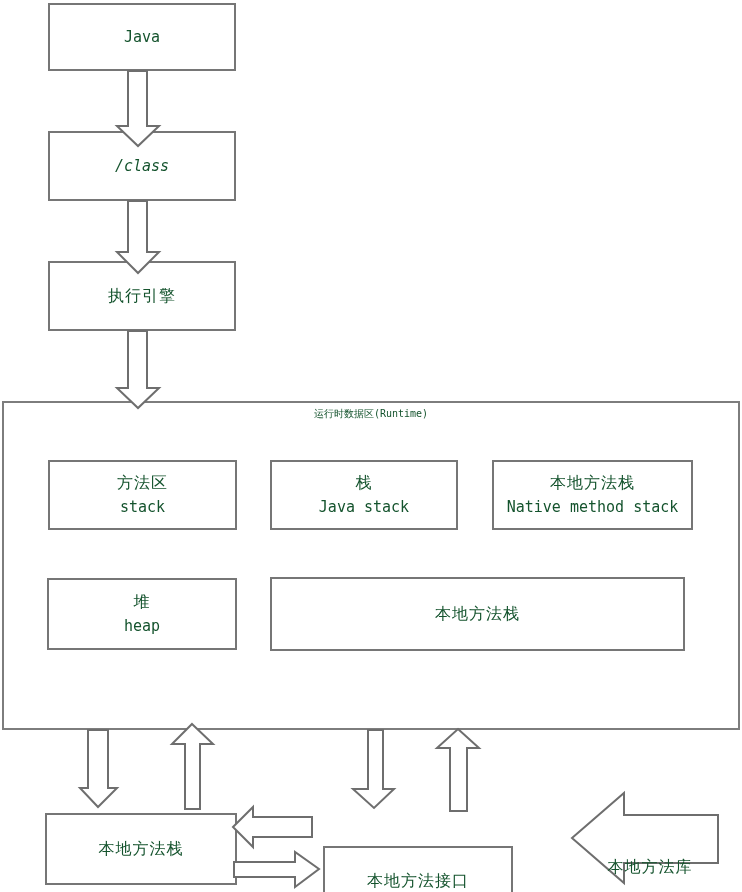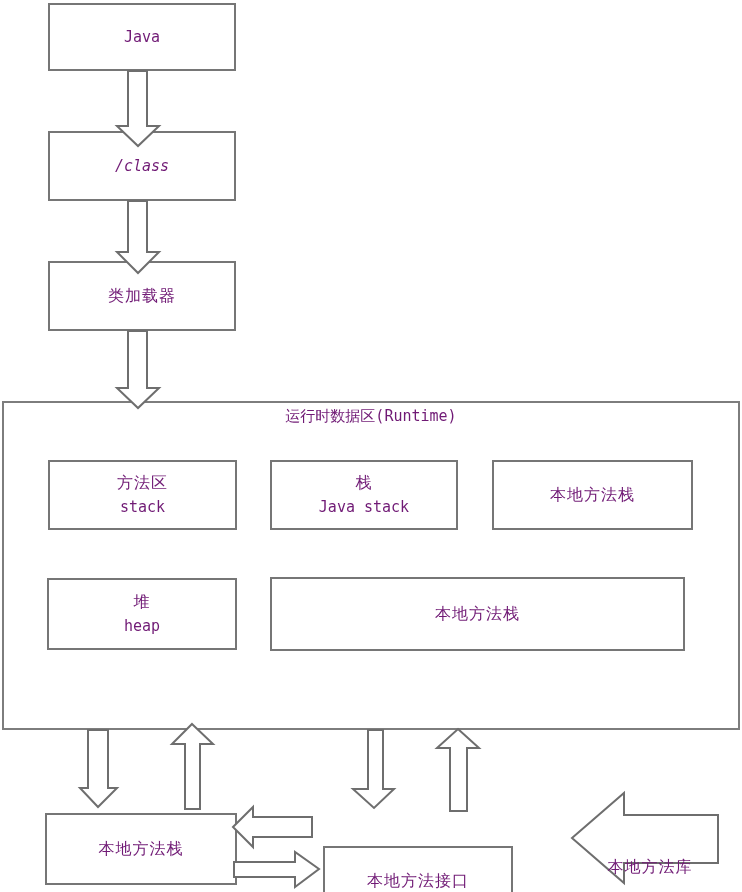--- a/index.html
+++ b/index.html
@@ -2,21 +2,21 @@
 <html><head>
 <meta charset="utf-8">
 <style>
   html, body { margin: 0; padding: 0; background: #ffffff; }
   #canvas {
     position: relative;
     width: 742px;
     height: 892px;
     background: #ffffff;
     font-family: "DejaVu Sans Mono", "DejaVu Sans", "Liberation Mono", sans-serif;
-    color: #701a75;
+    color: #14532d;
     overflow: hidden;
   }
   .box {
     position: absolute;
     box-sizing: border-box;
     border: 2px solid #767676;
     background: #ffffff;
     display: flex;
     flex-direction: column;
     align-items: center;
@@ -32,21 +32,21 @@
     background: #ffffff;
     z-index: 0;
   }
   .cjk  { font-size: 16px; letter-spacing: 1px; }
   .latin { font-size: 15px; letter-spacing: 0; }
   .runtime-title {
     position: absolute;
     left: 0; right: 0;
     top: 4px;
     text-align: center;
-    font-size: 15px;
+    font-size: 10px;
     z-index: 1;
   }
   .free-label {
     position: absolute;
     text-align: center;
     z-index: 3;
   }
   svg.arrow-layer {
     position: absolute;
     left: 0; top: 0;
@@ -68,39 +68,40 @@
 
   <div class="box" style="left:48px; top:3px; width:188px; height:68px;">
     <span class="latin">Java</span>
   </div>
 
   <div class="box" style="left:48px; top:131px; width:188px; height:70px;font-style:italic;">
     <span class="latin">/class</span>
   </div>
 
   <div class="box" style="left:48px; top:261px; width:188px; height:70px;">
-    <span class="cjk">类加载器</span>
+    <span class="cjk">执行引擎</span>
   </div>
 
   <div class="container-box" style="left:2px; top:401px; width:738px; height:329px;">
     <div class="runtime-title">运行时数据区(Runtime)</div>
   </div>
 
   <div class="box" style="left:48px; top:460px; width:189px; height:70px;">
     <span class="cjk">方法区</span>
     <span class="latin">stack</span>
   </div>
 
   <div class="box" style="left:270px; top:460px; width:188px; height:70px;">
     <span class="cjk">栈</span>
     <span class="latin">Java stack</span>
   </div>
 
   <div class="box" style="left:492px; top:460px; width:201px; height:70px;">
     <span class="cjk">本地方法栈</span>
+    <span class="latin">Native method stack</span>
   </div>
 
   <div class="box" style="left:47px; top:578px; width:190px; height:72px;">
     <span class="cjk">堆</span>
     <span class="latin">heap</span>
   </div>
 
   <div class="box" style="left:270px; top:577px; width:415px; height:74px;">
     <span class="cjk">本地方法栈</span>
   </div>

